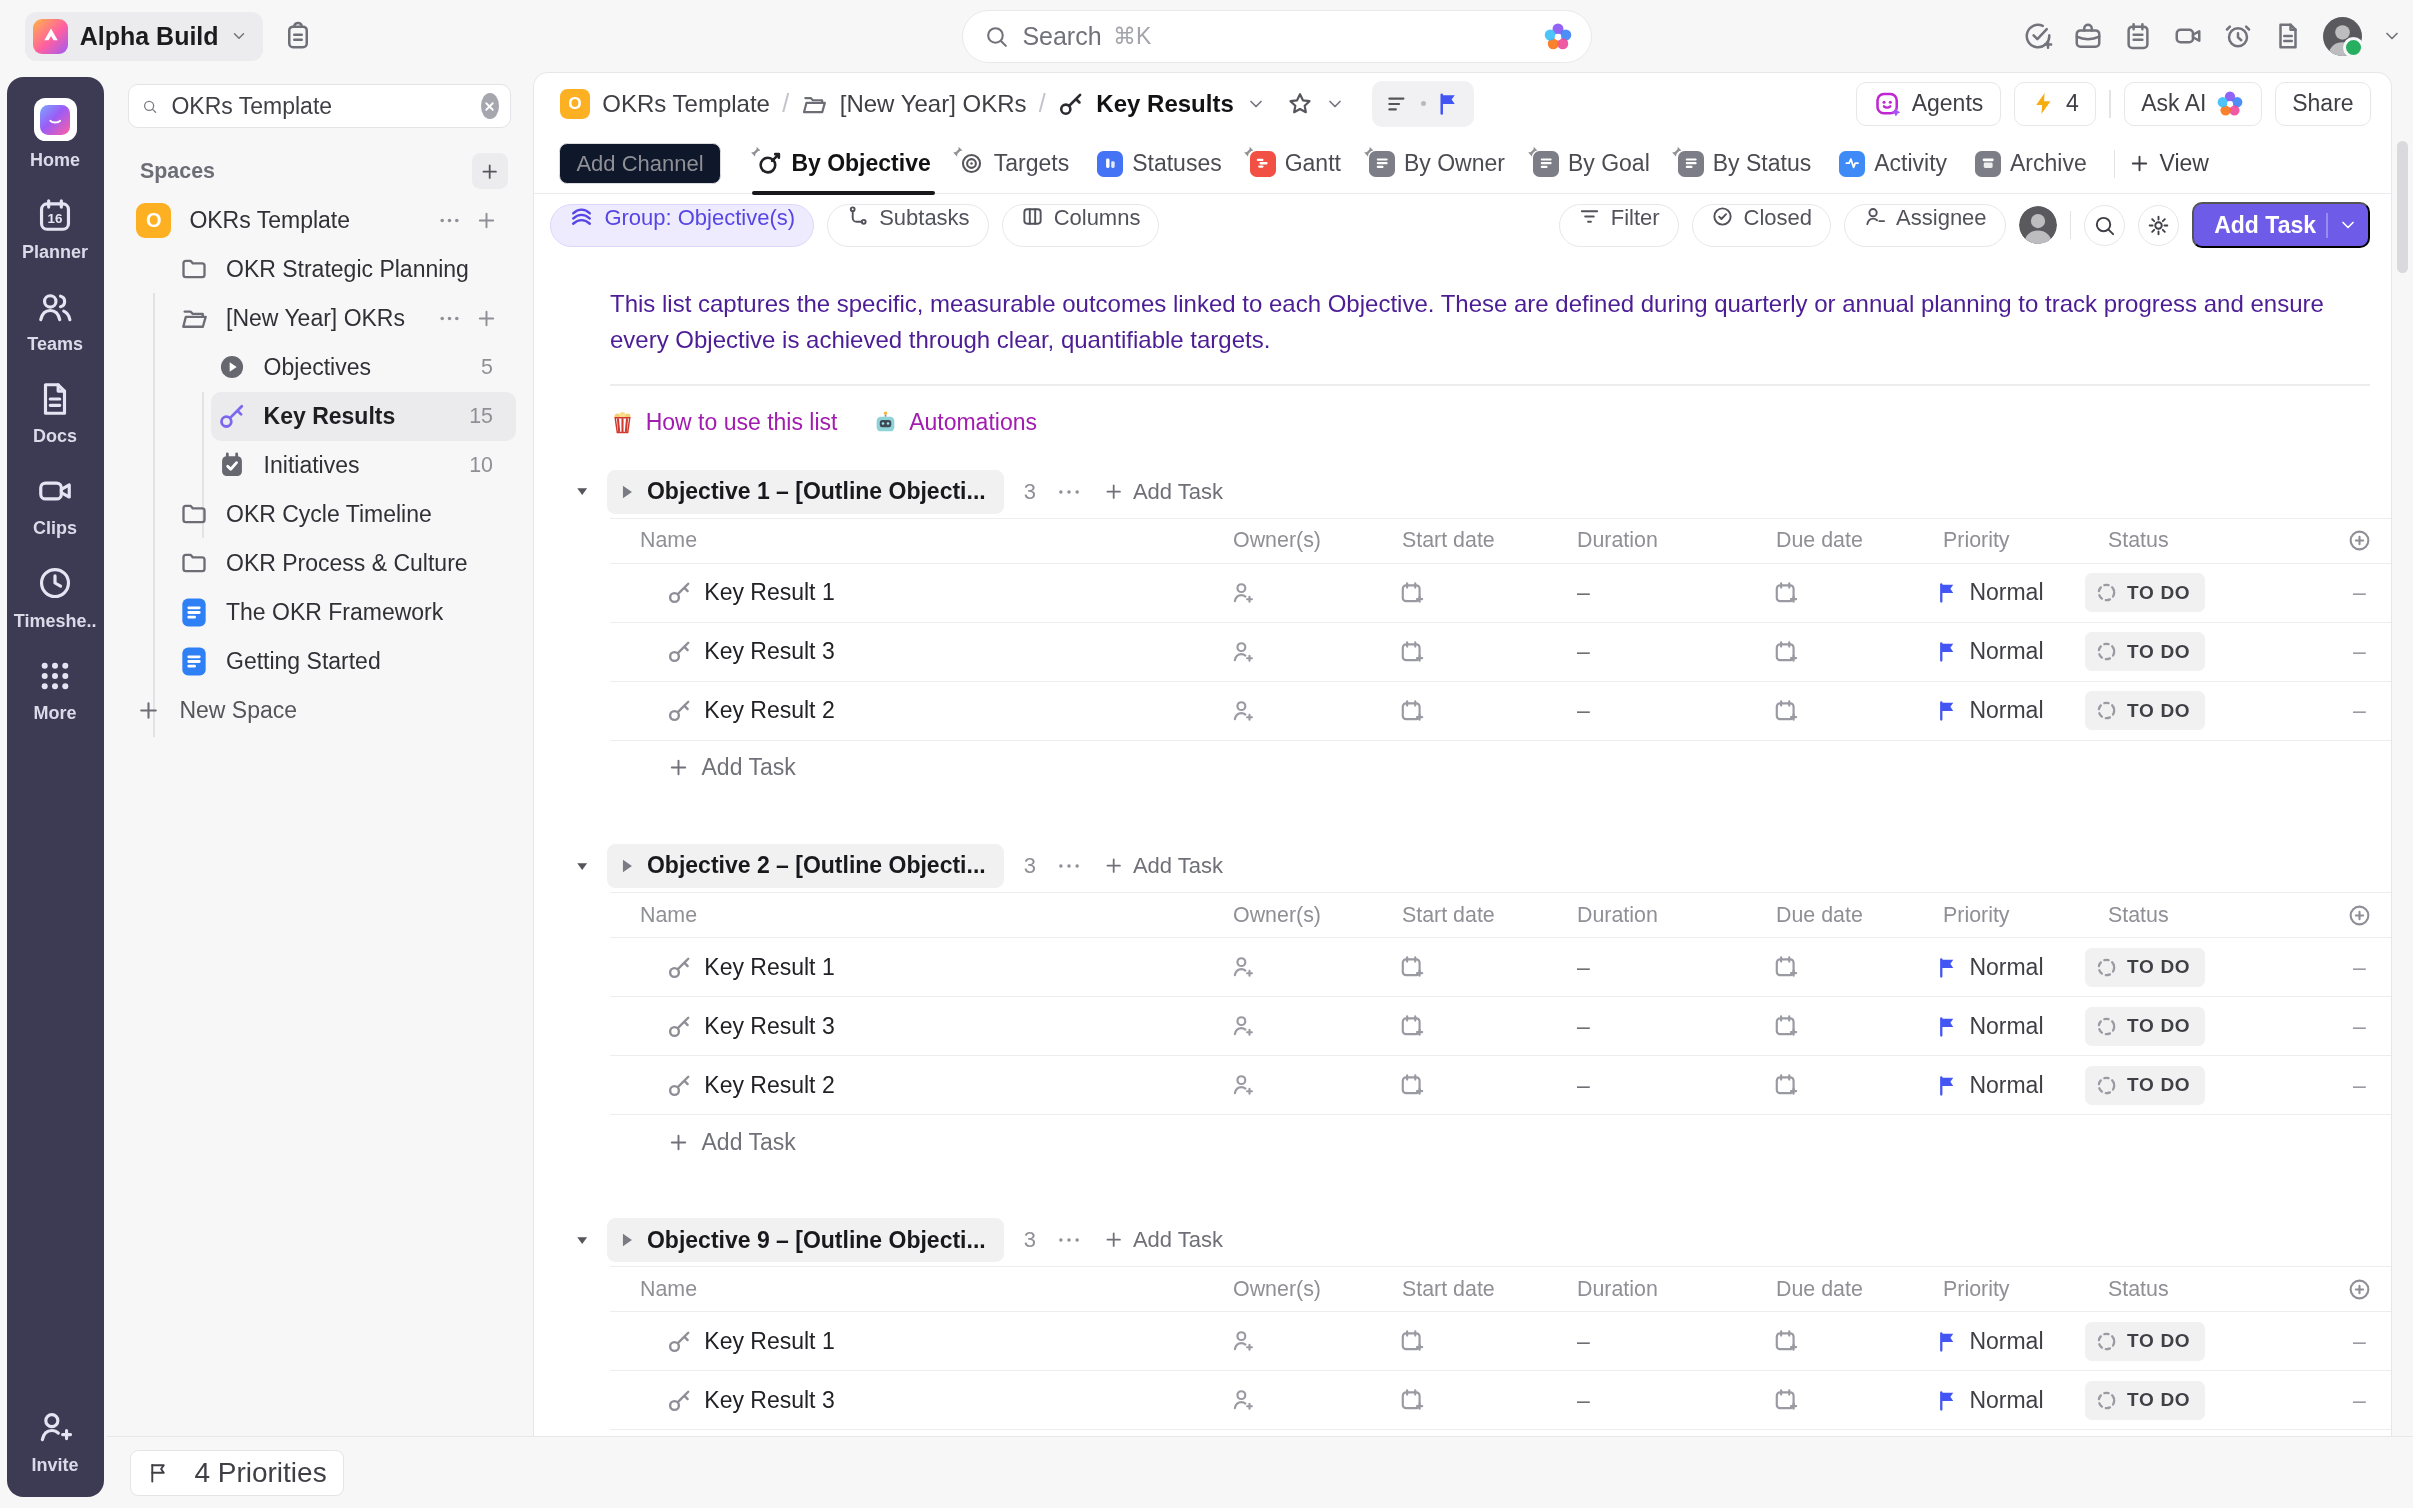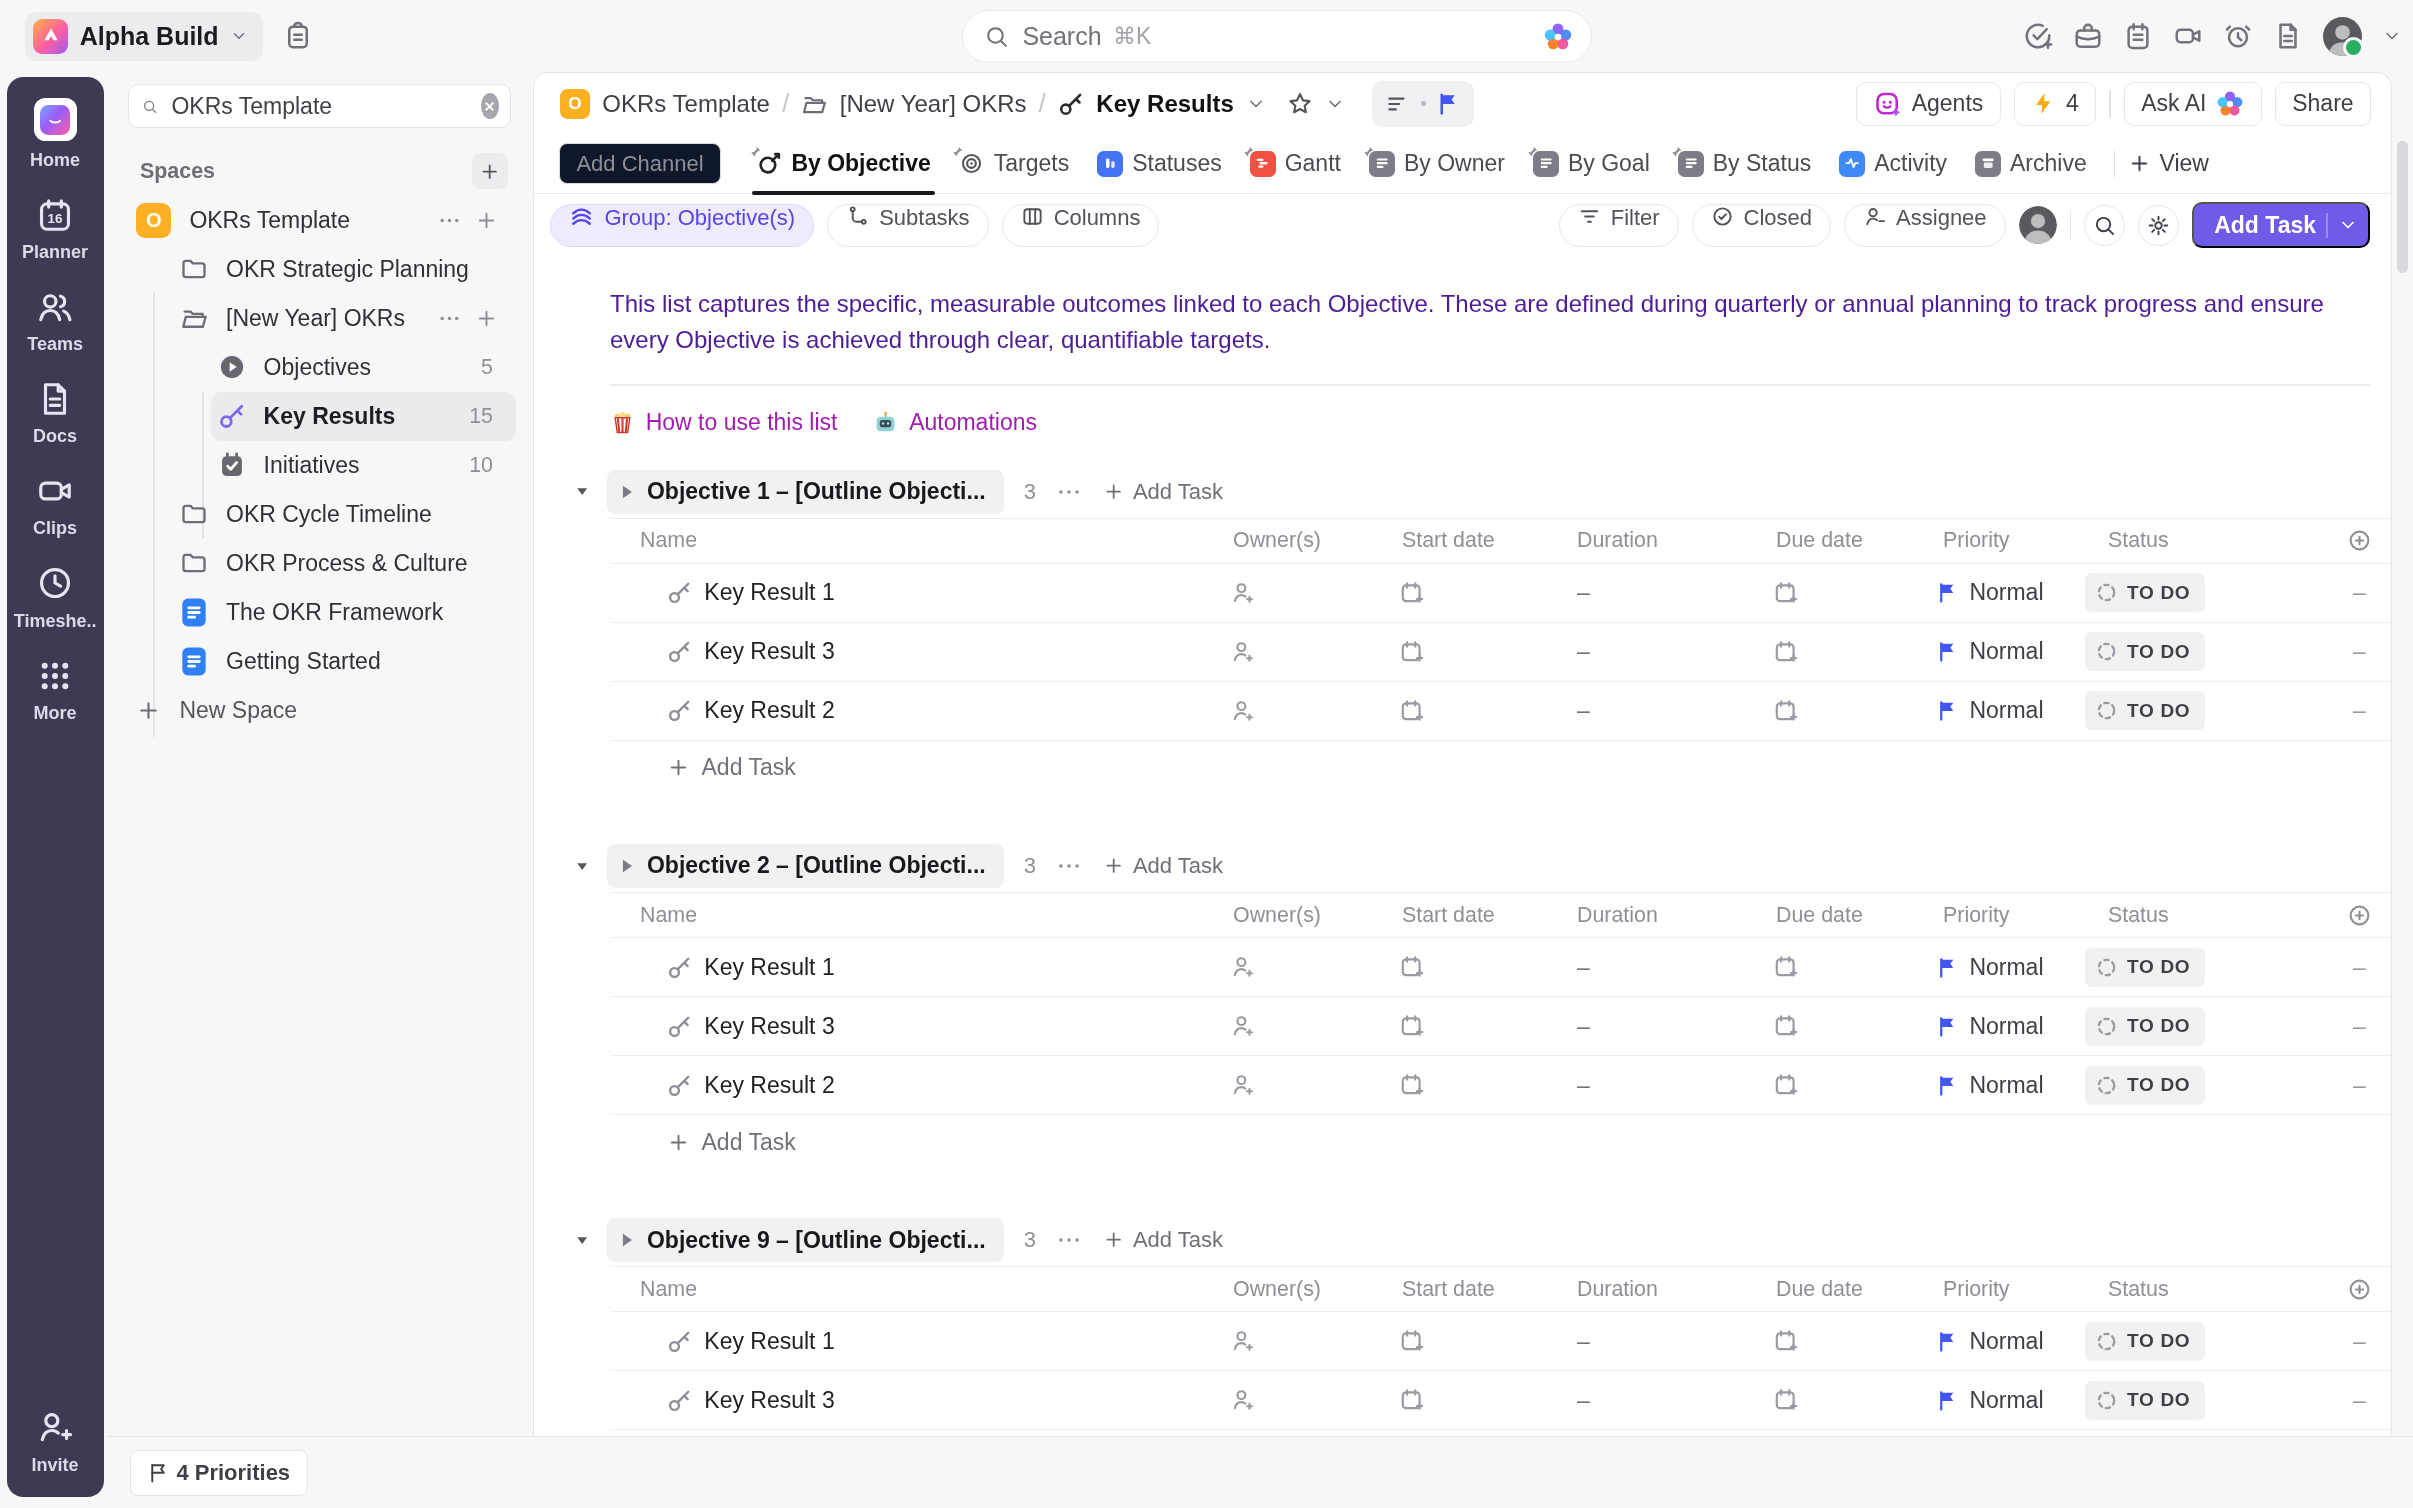--- a/index.html
+++ b/index.html
@@ -118,21 +118,21 @@
   .td.c3{padding-left:23px;font-size:23px;color:#6f6f77;}
   .td.c5{padding-left:16.4px;gap:10px;font-size:23px;color:#3f3f46;cursor:pointer;}
   .td.c6{cursor:pointer;}
   .td.c7{justify-content:center;font-size:23px;color:#9a9aa2;}
   .status-pill{background:#f1f1f2;border-radius:6.6px;height:39px;display:flex;align-items:center;gap:9px;padding:0 15px 0 10px;}
   .status-pill b{font-size:19px;font-weight:700;color:#3f3f46;letter-spacing:0.7px;}
   .dashc{color:#9a9aa2;}
   .addrow{height:54px;display:flex;align-items:center;gap:11.5px;padding-left:57px;font-size:23px;color:#71717a;cursor:pointer;}
   
   .bottom{position:absolute;left:107px;right:0;top:1436px;height:72px;background:#f7f7f8;border-top:1.6px solid #e7e7ea;display:flex;align-items:center;padding-left:23px;box-sizing:border-box;}
-  .prio-pill{height:44px;background:#fff;border:1.6px solid #e4e4e8;border-radius:8.2px;display:flex;align-items:center;gap:6px;padding:0 16.4px;font-size:22px;font-weight:700;color:#3f3f46;cursor:pointer;}
+  .prio-pill{height:44px;background:#fff;border:1.6px solid #e4e4e8;border-radius:8.2px;display:flex;align-items:center;gap:24px;padding:0 16.4px;font-size:28px;font-weight:400;color:#3f3f46;cursor:pointer;}
   .thumb{position:absolute;right:5px;top:141px;width:11.5px;height:132px;background:#d9d9de;border-radius:5.8px;}
   .flagblue{color:#4356f4;}
 </style>
 </head>
 <body>
 
 <div class="topbar">
   <div class="ws-pill">
     <div class="ws-logo">
       <svg width="20" height="20" viewBox="0 0 24 24">

